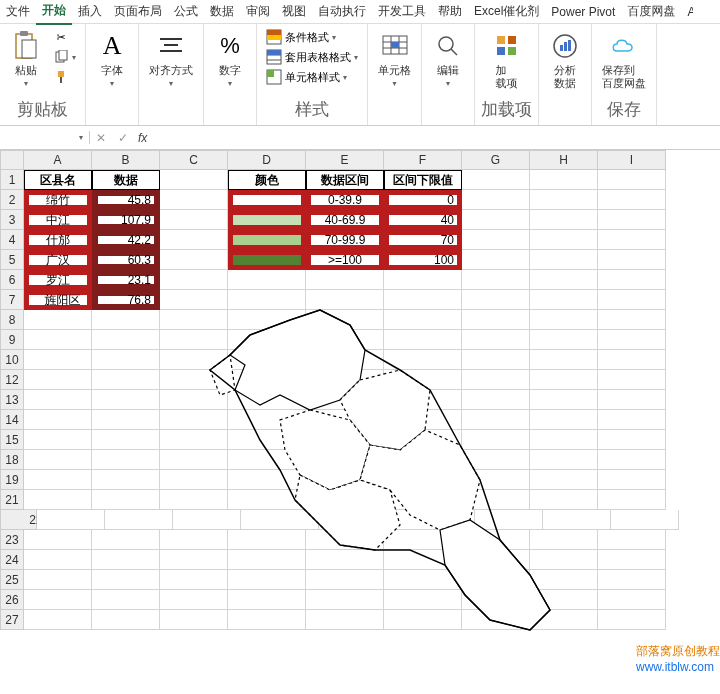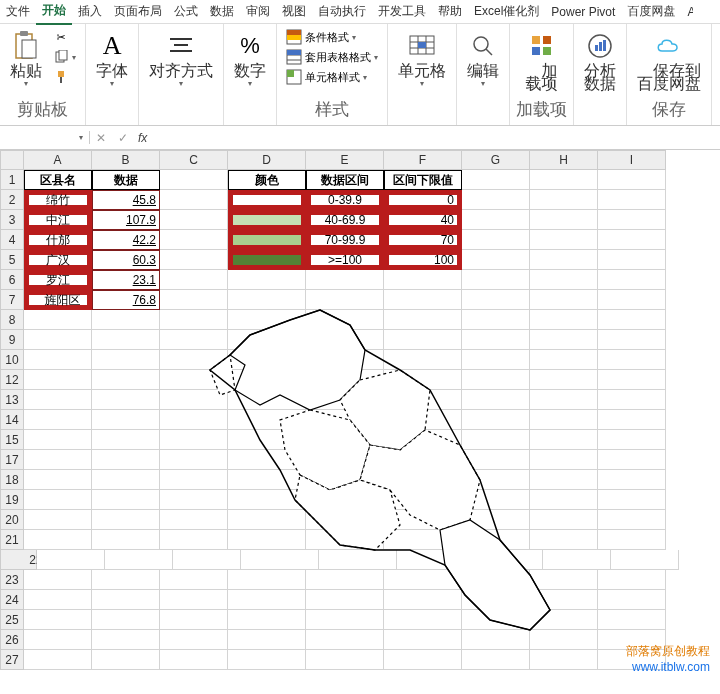--- a/index.html
+++ b/index.html
@@ -12,21 +12,21 @@
 .tab.partial { width: 5px; overflow: hidden; }
 
 
 .ribbon { display: flex; height: 102px; background: #fff; border-bottom: 1px solid #ccc; }
 .group { display: flex; flex-direction: column; align-items: center; border-right: 1px solid #e0e0e0; padding: 4px 6px 2px; }
 .group-content { flex: 1; display: flex; align-items: flex-start; gap: 4px; }
 .group-label { font-size: 17px; color: #666; padding: 2px 0; }
 
 .bigbtn { display: flex; flex-direction: column; align-items: center; justify-content: flex-start; padding: 2px 4px; gap: 2px; cursor: pointer; }
 .bigbtn .icon { width: 32px; height: 32px; display: flex; align-items: center; justify-content: center; }
-.bigbtn .lbl { font-size: 16px; color: #333; text-align: right; line-height: 13px; }
+.bigbtn .lbl { font-size: 11px; color: #333; text-align: left; line-height: 13px; }
 .arrow-down { font-size: 8px; color: #666; }
 
 .vstack { display: flex; flex-direction: column; gap: 2px; }
 .smallbtn { display: flex; align-items: center; gap: 3px; padding: 1px 3px; font-size: 11px; cursor: pointer; }
 .smallbtn .sicon { width: 16px; height: 16px; display:flex; align-items:center; justify-content:center; }
 
 
 .fbar { display: flex; align-items: center; height: 24px; border-bottom: 1px solid #ccc; }
 .namebox { width: 90px; border-right: 1px solid #ccc; padding: 2px 6px; font-size: 12px; display:flex; align-items:center; justify-content:space-between; }
 .fbar .fxbtn { width: 22px; text-align: center; color: #999; }
@@ -37,38 +37,38 @@
 .sheet { position: relative; overflow: hidden; height: 544px; }
 .colhead-row { display: flex; position: sticky; top:0; }
 .sel-all { width: 24px; height: 20px; border: 1px solid #ccc; background: #eee; }
 .colhead { height: 20px; border: 1px solid #ccc; border-left: none; background: #eee; display:flex; align-items:center; justify-content:center; font-size: 12px; color:#333; }
 .row { display: flex; }
 .rowhead { width: 24px; border: 1px solid #ccc; border-top:none; background: #eee; display:flex; align-items:center; justify-content:center; font-size: 12px; color:#333; }
 .cell { height: 20px; border-right: 1px solid #d4d4d4; border-bottom: 1px solid #d4d4d4; padding: 0 3px; font-size: 12px; display:flex; align-items:center; justify-content: flex-end; background:#fff; }
 .cell.txt { justify-content: center; }
 .cell.hdr { font-weight: bold; justify-content:center; border: 1px solid #000; }
 .cell.bordered { border: 5px solid #b91c1c; }
-.cell.bordered-r { border: 1px solid #7f1d1d; justify-content:flex-end;text-decoration:underline; }
+.cell.bordered-r { border: 6px solid #7f1d1d; justify-content:flex-end; }
 
 
 .cA { width: 68px; } .cB { width: 68px; } .cC { width: 68px; }
 .cD { width: 78px; } .cE { width: 78px; } .cF { width: 78px; }
 .cG { width: 68px; } .cH { width: 68px; } .cI { width: 68px; }
 
 
 .leg0 { background: #fff; }
 .leg1 { background: #c5e0b4; }
 .leg2 { background: #a9d08e; }
 .leg3 { background: #548235; }
 
 
 .map { position: absolute; left: 200px; top: 150px; width: 400px; height: 350px; }
 
 
-.wm { position: absolute; right: 10px; bottom: 20px; text-align: right; font-size: 12px; margin-top: 35px; }
+.wm { position: absolute; right: 0; bottom: 20px; text-align: left; font-size: 12px; margin-top: 35px; }
 .wm1 { color: #e07b00; }
 .wm2 { color: #1a73e8; }
 </style>
 </head>
 <body>
 
 <div class="tabs">
   <div class="tab">文件</div>
   <div class="tab active">开始</div>
   <div class="tab">插入</div>
@@ -486,57 +486,33 @@
         <div class="cell cB"></div>
         <div class="cell cC"></div>
         <div class="cell cD"></div>
         <div class="cell cE"></div>
         <div class="cell cF"></div>
         <div class="cell cG"></div>
         <div class="cell cH"></div>
         <div class="cell cI"></div>
       </div>
       <div class="row">
-        <div class="rowhead" style="height: 20px;">17</div>
-        <div class="cell cA"></div>
-        <div class="cell cB"></div>
-        <div class="cell cC"></div>
-        <div class="cell cD"></div>
-        <div class="cell cE"></div>
-        <div class="cell cF"></div>
-        <div class="cell cG"></div>
-        <div class="cell cH"></div>
-        <div class="cell cI"></div>
-      </div>
-      <div class="row">
         <div class="rowhead" style="height: 20px;">18</div>
         <div class="cell cA"></div>
         <div class="cell cB"></div>
         <div class="cell cC"></div>
         <div class="cell cD"></div>
         <div class="cell cE"></div>
         <div class="cell cF"></div>
         <div class="cell cG"></div>
         <div class="cell cH"></div>
         <div class="cell cI"></div>
       </div>
       <div class="row">
         <div class="rowhead" style="height: 20px;">19</div>
-        <div class="cell cA"></div>
-        <div class="cell cB"></div>
-        <div class="cell cC"></div>
-        <div class="cell cD"></div>
-        <div class="cell cE"></div>
-        <div class="cell cF"></div>
-        <div class="cell cG"></div>
-        <div class="cell cH"></div>
-        <div class="cell cI"></div>
-      </div>
-      <div class="row">
-        <div class="rowhead" style="height: 20px;">20</div>
         <div class="cell cA"></div>
         <div class="cell cB"></div>
         <div class="cell cC"></div>
         <div class="cell cD"></div>
         <div class="cell cE"></div>
         <div class="cell cF"></div>
         <div class="cell cG"></div>
         <div class="cell cH"></div>
         <div class="cell cI"></div>
       </div>

